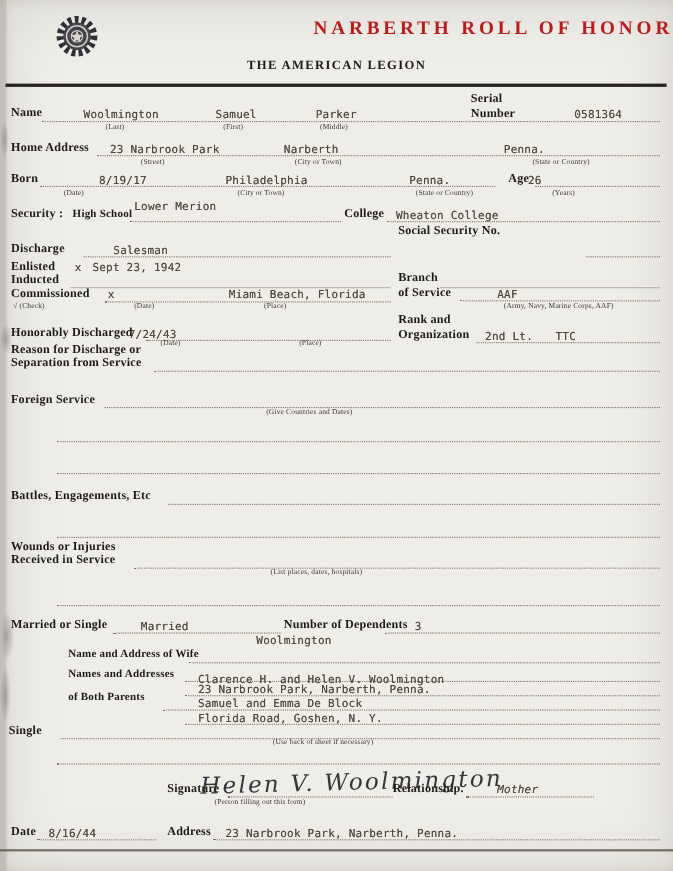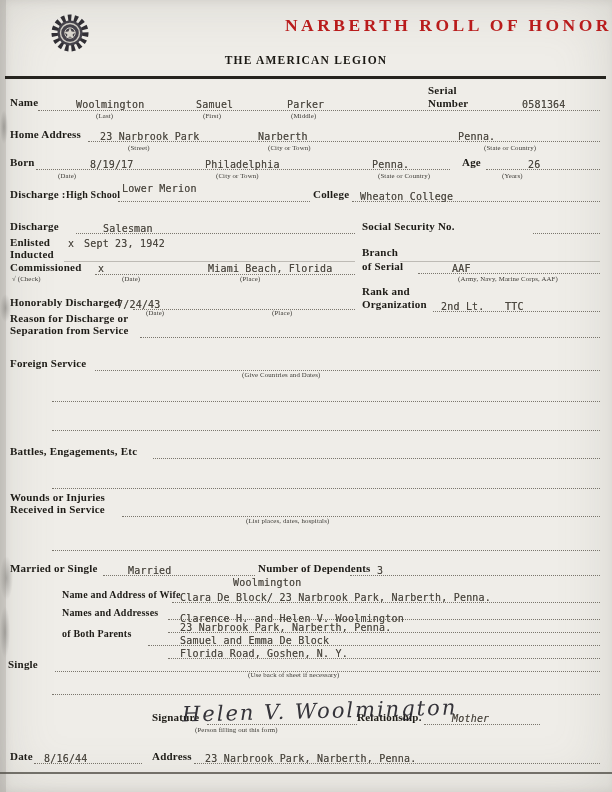--- a/index.html
+++ b/index.html
@@ -69,53 +69,53 @@
   <div class="r cap" style="left:268px;top:145px;">(City or Town)</div>
   <div class="r cap" style="left:484px;top:145px;">(State or Country)</div>
 
   <div class="r dots" style="left:36px;top:158px;width:414px;"></div>
   <div class="r lbl" style="left:10px;top:157px;">Born</div>
   <div class="r tw" style="left:46px;top:160px;margin-left:44px;">8/19/17</div>
   <div class="r tw" style="left:205px;top:160px;">Philadelphia</div>
   <div class="r tw" style="left:372px;top:160px;">Penna.</div>
   <div class="r lbl" style="left:462px;top:157px;">Age</div>
   <div class="r dots" style="left:486px;top:158px;width:114px;"></div>
-  <div class="r tw" style="left:528px;top:160px;">26</div>
+  <div class="r tw" style="left:480px;top:160px;">26</div>
   <div class="r cap" style="left:58px;top:173px;">(Date)</div>
   <div class="r cap" style="left:216px;top:173px;">(City or Town)</div>
   <div class="r cap" style="left:378px;top:173px;">(State or Country)</div>
   <div class="r cap" style="left:502px;top:173px;">(Years)</div>
 
-  <div class="r lbl" style="left:10px;top:189px;">Discharge :</div>
+  <div class="r lbl" style="left:10px;top:189px;">Security :</div>
   <div class="r lbl lbl-sm" style="left:66px;top:190px;">High School</div>
   <div class="r dots" style="left:118px;top:190px;width:192px;"></div>
   <div class="r tw" style="left:122px;top:184px;">Lower Merion</div>
   <div class="r lbl" style="left:313px;top:189px;">College</div>
   <div class="r dots" style="left:352px;top:190px;width:248px;"></div>
   <div class="r tw" style="left:360px;top:192px;">Wheaton College</div>
 
   <div class="r lbl" style="left:10px;top:221px;">Discharge</div>
   <div class="r dots" style="left:76px;top:222px;width:279px;"></div>
   <div class="r tw" style="left:103px;top:224px;">Salesman</div>
-  <div class="r lbl" style="left:362px;top:221px;">Social Security No.</div>
+  <div class="r lbl" style="left:362px;top:205px;">Social Security No.</div>
   <div class="r dots" style="left:533px;top:222px;width:67px;"></div>
 
   <div class="r lbl" style="left:10px;top:237px;">Enlisted</div>
   <div class="r tw" style="left:68px;top:239px;">x</div>
   <div class="r tw" style="left:84px;top:239px;">Sept 23, 1942</div>
   <div class="r lbl" style="left:10px;top:249px;">Inducted</div>
   <div class="r faint" style="left:64px;top:250px;width:291px;"></div>
   <div class="r lbl" style="left:362px;top:247px;">Branch</div>
   <div class="r faint" style="left:400px;top:250px;width:200px;"></div>
   <div class="r lbl" style="left:10px;top:262px;">Commissioned</div>
   <div class="r dots" style="left:95px;top:263px;width:260px;"></div>
   <div class="r tw" style="left:98px;top:264px;">x</div>
   <div class="r tw" style="left:117px;top:264px;margin-top:36px;">7/24/43</div>
   <div class="r tw" style="left:208px;top:264px;">Miami Beach, Florida</div>
-  <div class="r lbl" style="left:362px;top:261px;">of Serial</div>
+  <div class="r lbl" style="left:362px;top:261px;">of Service</div>
   <div class="r dots" style="left:418px;top:262px;width:182px;"></div>
   <div class="r tw" style="left:452px;top:264px;">AAF</div>
   <div class="r cap" style="left:12px;top:276px;">√ (Check)</div>
   <div class="r cap" style="left:122px;top:276px;">(Date)</div>
   <div class="r cap" style="left:240px;top:276px;">(Place)</div>
   <div class="r cap" style="left:458px;top:276px;">(Army, Navy, Marine Corps, AAF)</div>
 
   <div class="r lbl" style="left:362px;top:286px;">Rank and</div>
   <div class="r lbl" style="left:10px;top:297px;">Honorably Discharged</div>
   <div class="r dots" style="left:133px;top:298px;width:222px;"></div>
@@ -149,21 +149,20 @@
   <div class="r lbl" style="left:10px;top:563px;">Married or Single</div>
   <div class="r dots" style="left:103px;top:564px;width:152px;"></div>
   <div class="r tw" style="left:128px;top:566px;">Married</div>
   <div class="r lbl" style="left:258px;top:563px;">Number of Dependents</div>
   <div class="r dots" style="left:350px;top:564px;width:250px;"></div>
   <div class="r tw" style="left:377px;top:566px;">3</div>
 
   <div class="r tw" style="left:233px;top:578px;">Woolmington</div>
   <div class="r lbl lbl-sm" style="left:62px;top:590px;">Name and Address of Wife</div>
   <div class="r dots" style="left:172px;top:591px;width:428px;"></div>
-  <div class="r tw" style="left:180px;top:593px;">Clara De Block/ 23 Narbrook Park, Narberth, Penna.</div>
 
   <div class="r lbl lbl-sm" style="left:62px;top:608px;">Names and Addresses</div>
   <div class="r dots" style="left:168px;top:608px;width:432px;"></div>
   <div class="r tw" style="left:180px;top:614px;">Clarence H. and Helen V. Woolmington</div>
   <div class="r dots" style="left:168px;top:621px;width:432px;"></div>
   <div class="r tw" style="left:180px;top:623px;">23 Narbrook Park, Narberth, Penna.</div>
   <div class="r lbl lbl-sm" style="left:62px;top:629px;">of Both Parents</div>
   <div class="r dots" style="left:148px;top:634px;width:452px;"></div>
   <div class="r tw" style="left:180px;top:636px;">Samuel and Emma De Block</div>
   <div class="r dots" style="left:168px;top:647px;width:432px;"></div>

